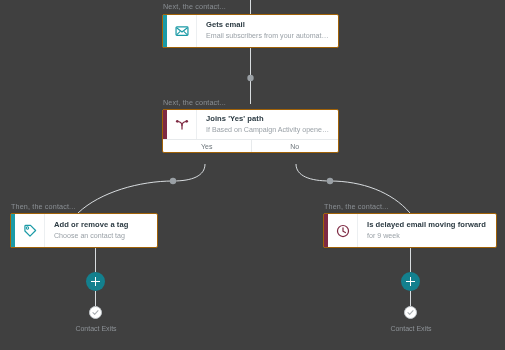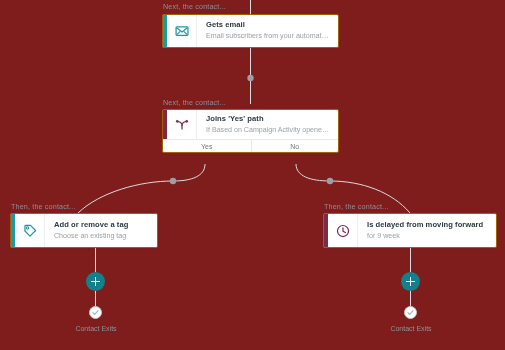--- a/index.html
+++ b/index.html
@@ -6,21 +6,21 @@
   html, body {
     margin: 0; padding: 0;
     width: 505px; height: 350px;
     background: #ffffff;
     font-family: "Liberation Sans", sans-serif;
     overflow: hidden;
   }
   #canvas {
     position: relative;
     width: 505px; height: 350px;
-    background: #7f1d1d;
+    background: #404040;
   }
   #wires {
     position: absolute; left: 0; top: 0;
     width: 505px; height: 350px;
     pointer-events: none;
   }
 
   
   .caption {
     position: absolute;
@@ -228,38 +228,38 @@
     <div class="card-main">
       <div class="accent teal"></div>
       <div class="ico">
         <svg width="14" height="14" viewBox="0 0 16 16">
           <path d="M8.6 1.6 L14.4 7.4 L8.0 13.8 L2.2 8.0 L2.2 2.6 Q2.2 1.6 3.2 1.6 Z" fill="none" stroke="#1b9aa6" stroke-width="1.4" stroke-linejoin="round"></path>
           <circle cx="5.1" cy="4.6" r="1.35" fill="none" stroke="#1b9aa6" stroke-width="1.2"></circle>
         </svg>
       </div>
       <div class="txt">
         <div class="title">Add or remove a tag</div>
-        <div class="sub">Choose an existing tag</div>
+        <div class="sub">Choose an contact tag</div>
       </div>
     </div>
   </div>
 
   <div class="caption" style="left:324px; top:203px;">Then, the contact...</div>
 
   <div class="card" style="left:323px; top:213px; width:174px; height:35px;">
     <div class="card-main">
       <div class="accent plum"></div>
       <div class="ico">
         <svg width="14" height="14" viewBox="0 0 16 16">
           <circle cx="8" cy="8" r="6.3" fill="none" stroke="#7e2a43" stroke-width="1.4"></circle>
           <path d="M8 4.4 L8 8.2 L10.7 9.8" fill="none" stroke="#7e2a43" stroke-width="1.4" stroke-linecap="round" stroke-linejoin="round"></path>
         </svg>
       </div>
       <div class="txt">
-        <div class="title">Is delayed from moving forward</div>
+        <div class="title">Is delayed email moving forward</div>
         <div class="sub">for 9 week</div>
       </div>
     </div>
   </div>
 
   <div class="plus-btn" style="left:86px; top:272px;"></div>
 
   <div class="end-node" style="left:89px; top:306px;">
     <svg width="9" height="9" viewBox="0 0 12 12">
       <path d="M2.6 6.2 L4.9 8.5 L9.4 3.6" fill="none" stroke="#a9aeb2" stroke-width="1.4" stroke-linecap="round" stroke-linejoin="round"></path>

